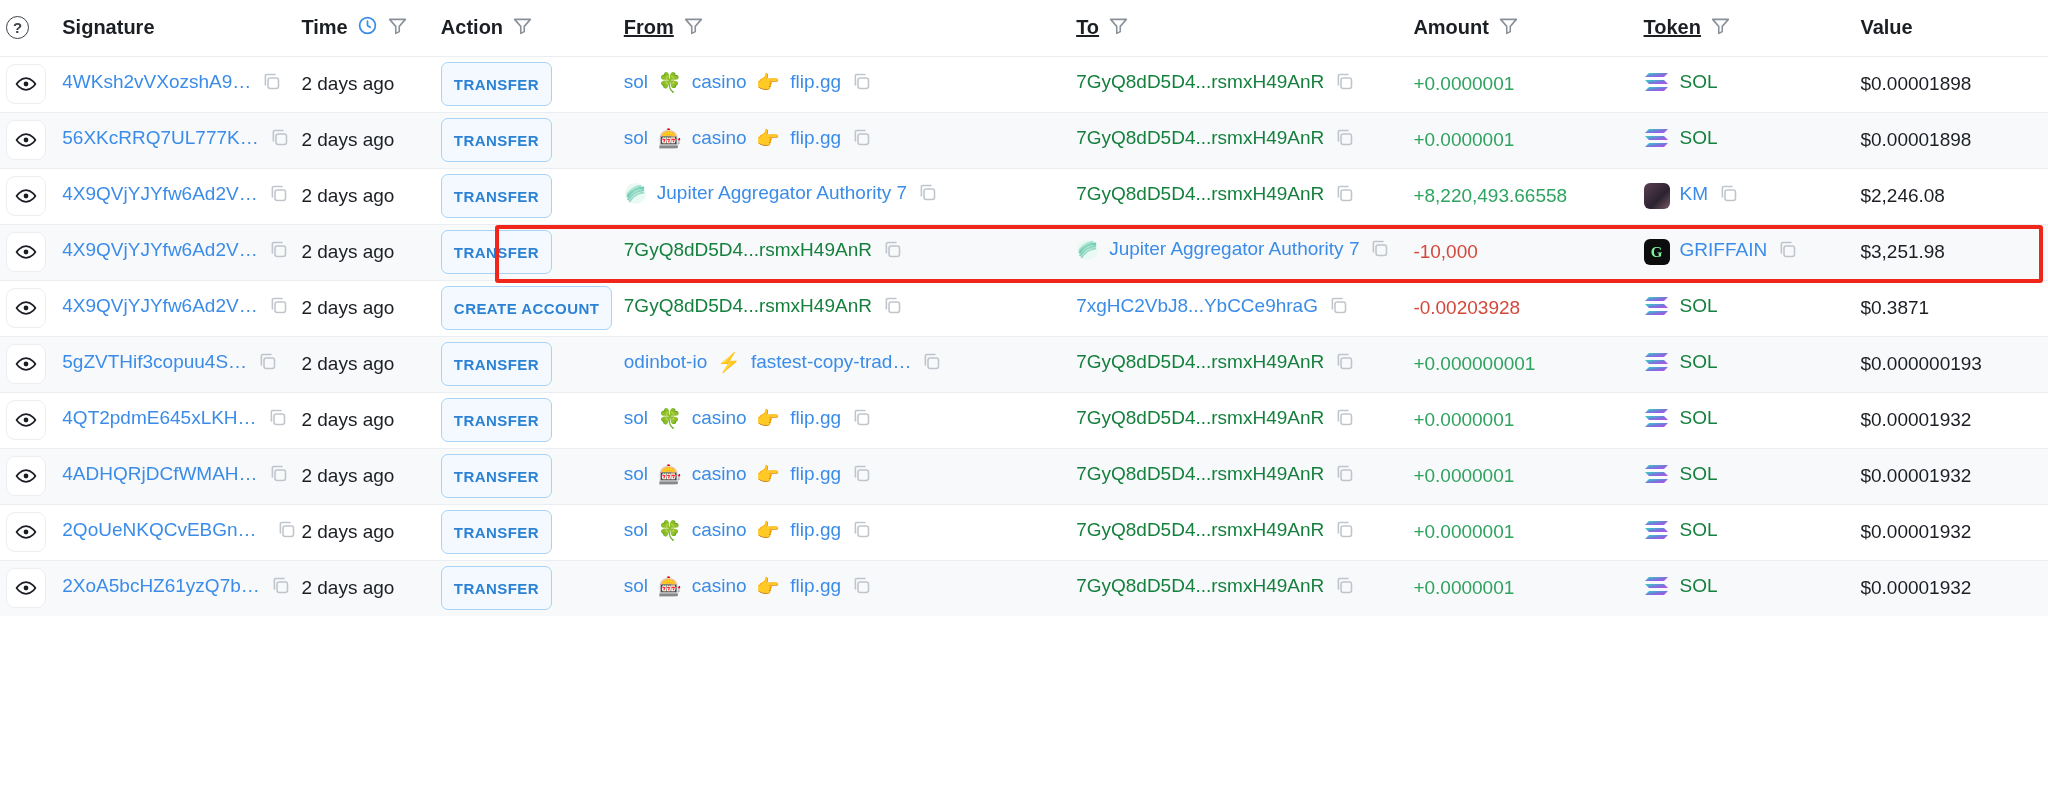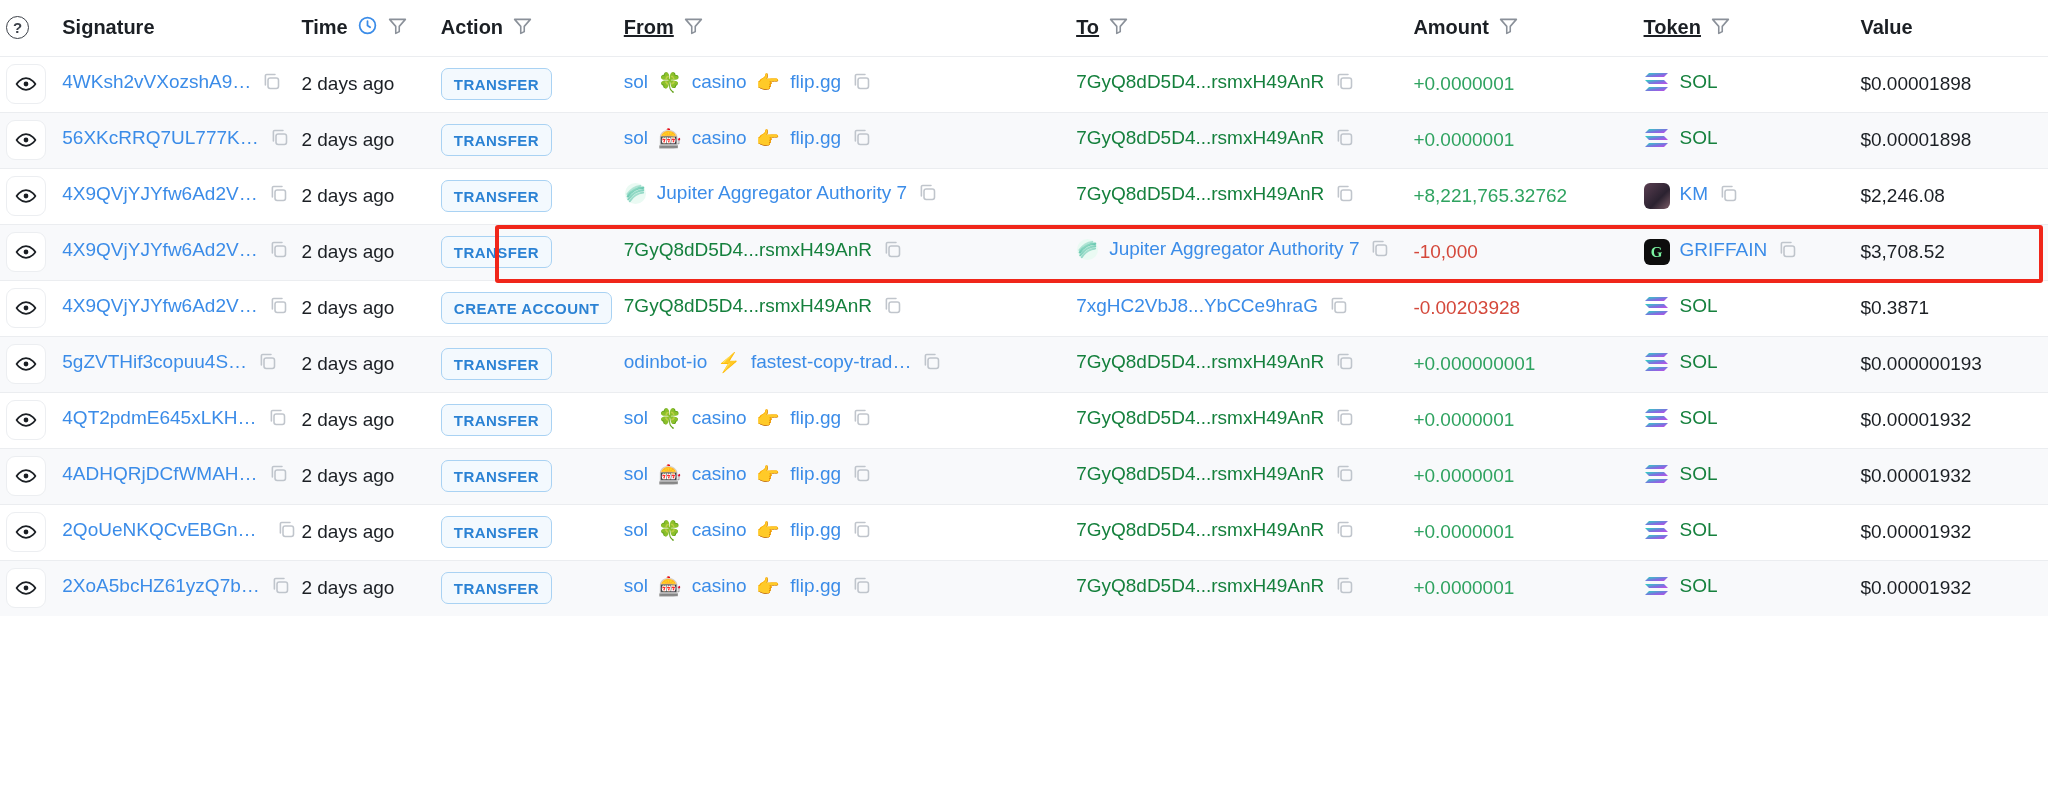--- a/index.html
+++ b/index.html
@@ -117,21 +117,21 @@
   .cell-flex { display: flex; align-items: flex-start; gap: 10px; }
 
   .copy-icon { flex: 0 0 auto; cursor: pointer; opacity: .85; }
 
   .clock-icon { cursor: pointer; }
   .filter-icon { cursor: pointer; }
 
   
   .badge {
     display: inline-flex; align-items: center; justify-content: center;
-    height: 32px;
+    height: 44px;
     padding: 0 12px;
     border: 1px solid #a9d2f3;
     border-radius: 7px;
     background: #f3f9fe;
     color: #2b82d4;
     font-size: 15px;
     font-weight: 700;
     letter-spacing: .45px;
     white-space: nowrap;
     cursor: pointer;
@@ -423,21 +423,21 @@
         </td>
         <td class="p-to">
           <div class="cell-flex">
             <span class="ell muted">7GyQ8dD5D4...rsmxH49AnR</span>
             <span class="copy-icon"><svg width="21" height="21" viewBox="0 0 24 24" fill="none" stroke="#b6bcc4" stroke-width="1.8">
                 <rect x="8" y="8" width="12" height="12" rx="2.5"></rect>
                 <path d="M5 16V5.5A1.5 1.5 0 0 1 6.5 4H16" stroke-linecap="round"></path>
               </svg></span>
           </div>
         </td>
-        <td class="p-amount"><span class="pos">+8,221,765.32762</span></td>
+        <td class="p-amount"><span class="pos">+8,220,493.66558</span></td>
         <td class="p-token">
           <div class="cell-flex">
             <span class="tok tok-km"></span>
             <span class="link">KM</span>
             <span class="copy-icon"><svg width="21" height="21" viewBox="0 0 24 24" fill="none" stroke="#b6bcc4" stroke-width="1.8">
                 <rect x="8" y="8" width="12" height="12" rx="2.5"></rect>
                 <path d="M5 16V5.5A1.5 1.5 0 0 1 6.5 4H16" stroke-linecap="round"></path>
               </svg></span>
           </div>
         </td>
@@ -498,21 +498,21 @@
         <td class="p-token">
           <div class="cell-flex">
             <span class="tok tok-griffain">G</span>
             <span class="link">GRIFFAIN</span>
             <span class="copy-icon"><svg width="21" height="21" viewBox="0 0 24 24" fill="none" stroke="#b6bcc4" stroke-width="1.8">
                 <rect x="8" y="8" width="12" height="12" rx="2.5"></rect>
                 <path d="M5 16V5.5A1.5 1.5 0 0 1 6.5 4H16" stroke-linecap="round"></path>
               </svg></span>
           </div>
         </td>
-        <td class="p-value"><span>$3,708.52</span></td>
+        <td class="p-value"><span>$3,251.98</span></td>
       </tr>
       <tr>
         <td class="p-eye">
           <span class="eye-btn">
             <svg width="22" height="22" viewBox="0 0 24 24" fill="none" stroke="#1b1f24" stroke-width="1.9">
               <path d="M1.8 12S5.6 5.5 12 5.5 22.2 12 22.2 12 18.4 18.5 12 18.5 1.8 12 1.8 12Z"></path>
               <circle cx="12" cy="12" r="2.6" fill="#1b1f24" stroke="none"></circle>
             </svg>
           </span>
         </td>

